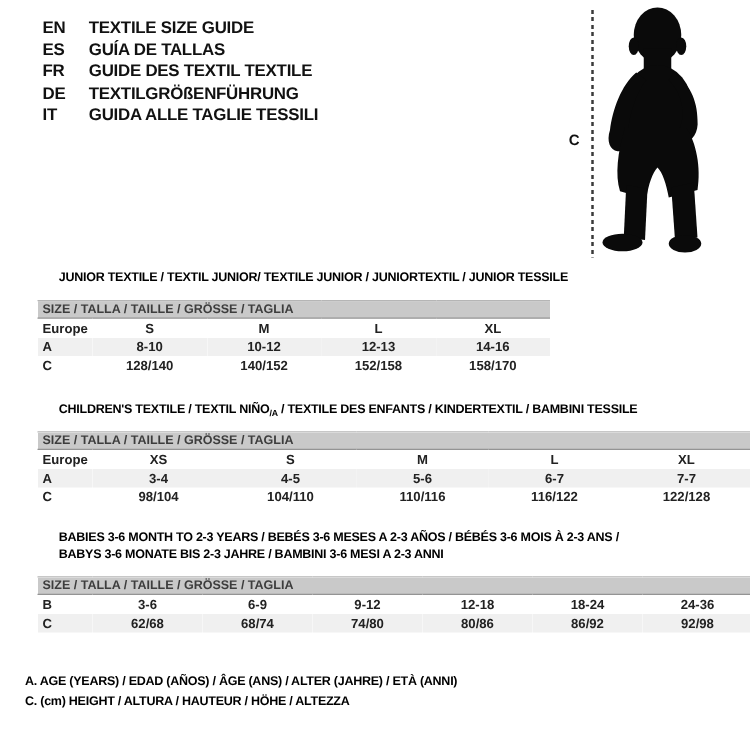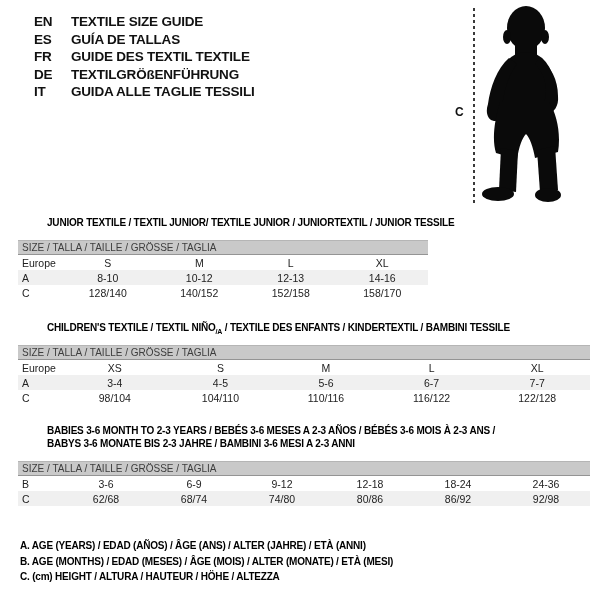--- a/index.html
+++ b/index.html
@@ -28,22 +28,22 @@
     position:absolute; left:20px; font-weight:bold; font-size:10px;
     letter-spacing:-0.2px; white-space:nowrap; color:#000; line-height:13px;margin-left:27px;
   }
   .t1 { top:216px; }
   .t2 { top:321px; }
   .t3 { top:424px; }
   .sub { font-size:7px; vertical-align:sub; }
 
   
   table.tbl {
-    position:absolute; left:18px; border-collapse:collapse; table-layout:fixed;
-    font-size:10.5px; color:#222;
+    position:absolute; left:30px; border-collapse:collapse; table-layout:fixed;
+    font-size:10.5px; color:#222;font-weight:bold;
   }
   #table-junior   { top:240px; width:410px; }
   #table-children { top:345px; width:572px; }
   #table-babies   { top:461px; width:572px; }
   col.c-label { width:44px; }
   .tbl td { padding:0 4px; height:15px; text-align:center; white-space:nowrap; overflow:hidden; }
   .tbl td:first-child { text-align:left; }
   tr.band td {
     background:#c9c9c9; color:#3d3d3d; font-size:10px; text-align:left;
     height:13px; border-bottom:1px solid #949494; border-top:1px solid #b5b5b5;
@@ -209,15 +209,14 @@
     <td>74/80</td>
     <td>80/86</td>
     <td>86/92</td>
     <td>92/98</td>
   </tr>
   </tbody>
 </table>
 
 <div class="legend">
   <div class="legend-line">A. AGE (YEARS) / EDAD (AÑOS) / ÂGE (ANS) / ALTER (JAHRE) / ETÀ (ANNI)</div>
-  <div class="legend-line">B. AGE (MONTHS) / EDAD (MESES) / ÂGE (MOIS) / ALTER (MONATE) / ETÀ (MESI)</div>
   <div class="legend-line">C. (cm) HEIGHT / ALTURA / HAUTEUR / HÖHE / ALTEZZA</div>
 </div>
 
 </body></html>

